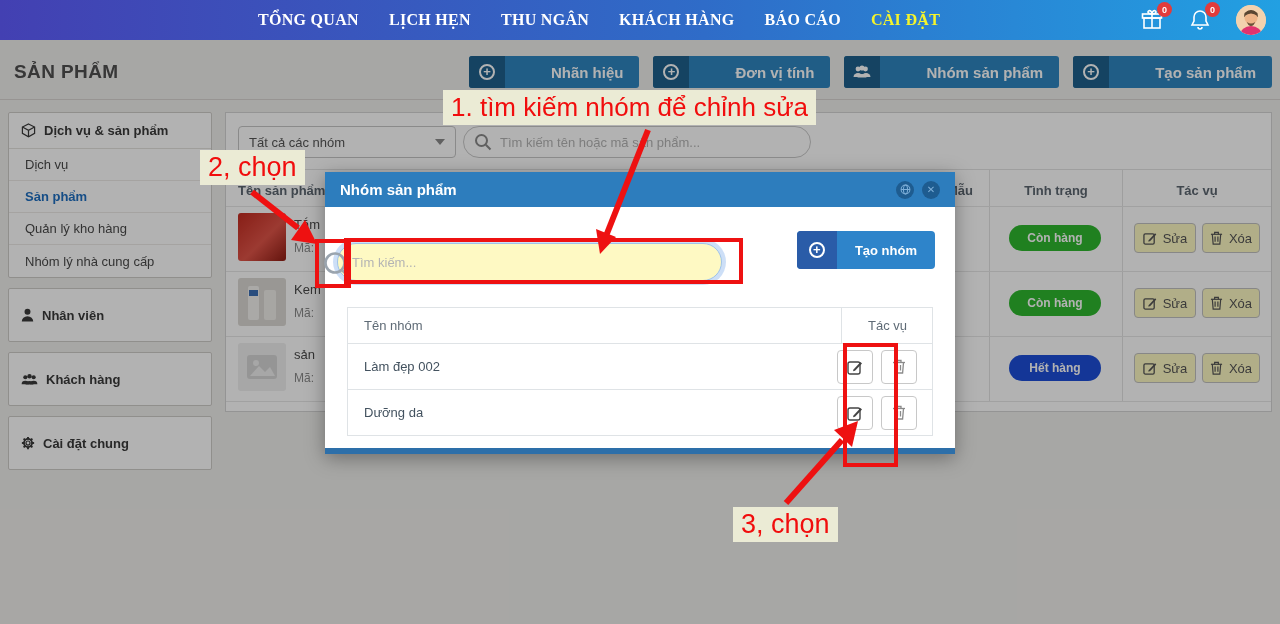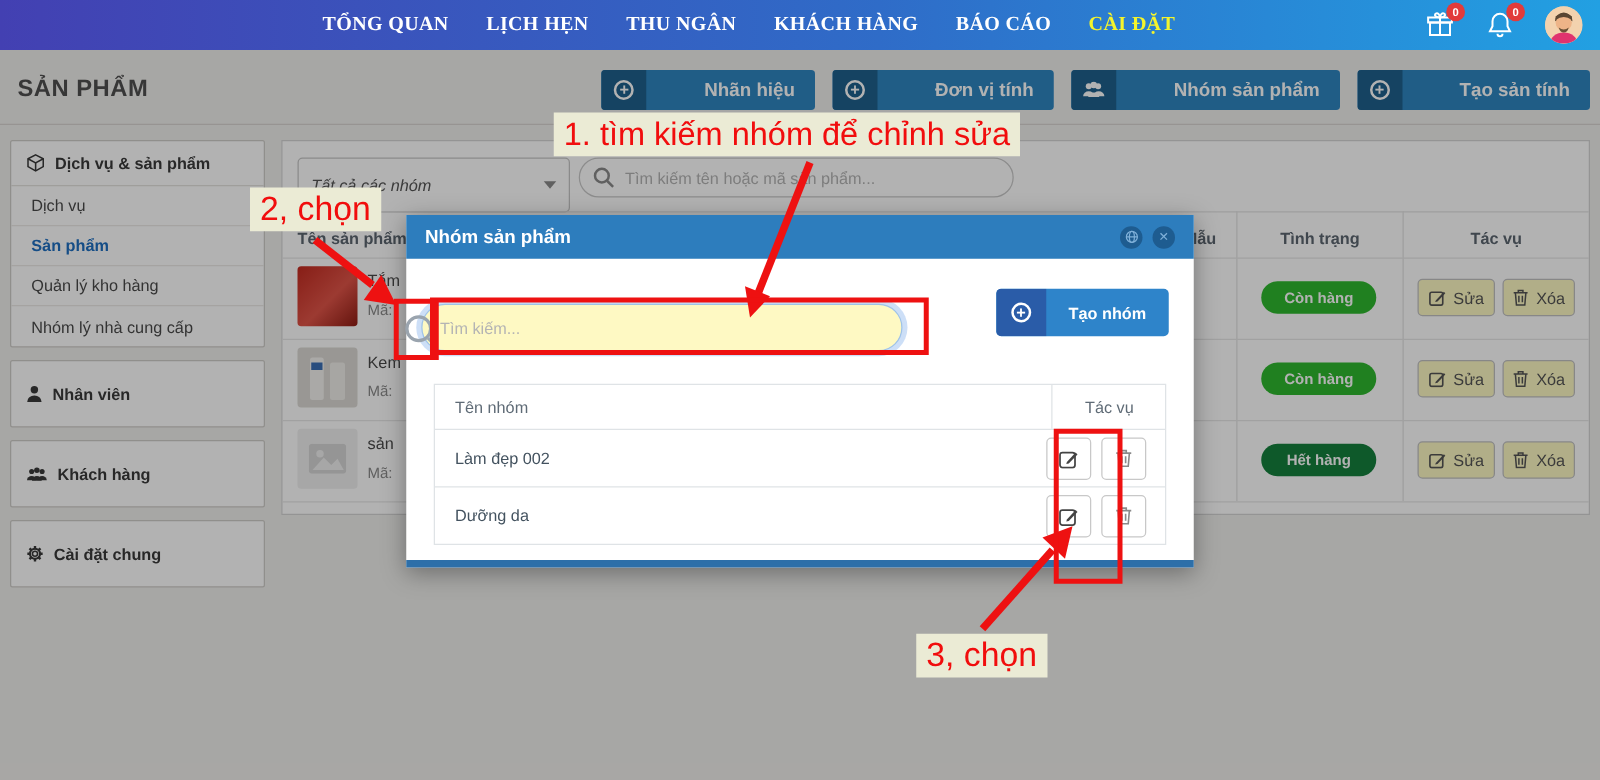--- a/index.html
+++ b/index.html
@@ -32,38 +32,38 @@
   .sidebar { position:absolute; left:8px; top:112px; width:204px; z-index:1; }
   .sbox { background:#fff; border:1px solid #cfcdc9; border-radius:2px; margin-bottom:10px; }
   .sbox-head { height:36px; display:flex; align-items:center; gap:8px; padding:0 12px; font-size:13px; font-weight:bold; color:#3a3a3a; border-bottom:1px solid #e4e2df; cursor:pointer; }
   .sitem { height:32px; display:flex; align-items:center; padding:0 12px 0 16px; font-size:13px; color:#4a4a4a; border-bottom:1px solid #eceae7; cursor:pointer; }
   .sitem:last-child { border-bottom:none; }
   .sitem.active { color:#1f6fc1; font-weight:bold; }
   .sbox.single { height:54px; display:flex; align-items:center; gap:8px; padding:0 12px; font-size:13px; font-weight:bold; color:#3a3a3a; cursor:pointer; }
 
   
   .panel { position:absolute; left:225px; top:112px; width:1047px; height:300px; background:#fff; border:1px solid #d5d5d5; }
-  .dropdown { position:absolute; left:12px; top:13px; width:218px; height:44px; border:1px solid #c6c6c6; border-radius:4px;
-    display:flex; align-items:center; padding:0 10px; font-size:13px; color:#555; cursor:pointer;font-style:italic; }
+  .dropdown { position:absolute; left:12px; top:13px; width:218px; height:32px; border:1px solid #c6c6c6; border-radius:4px;
+    display:flex; align-items:center; padding:0 10px; font-size:13px; color:#555; cursor:pointer; }
   .caret { position:absolute; right:10px; width:0; height:0; border-left:5px solid transparent; border-right:5px solid transparent; border-top:6px solid #8a8a8a; }
   .search-pill { position:absolute; left:237px; top:13px; width:348px; height:32px; border:1px solid #c9c9c9; border-radius:16px;
     display:flex; align-items:center; padding:0 10px; gap:8px; }
   .search-pill input { border:none; outline:none; font-size:13px; color:#555; width:280px; background:transparent; }
   .search-pill input::placeholder, .modal-search input::placeholder { color:#b4b4b4; }
   .filter-divider { position:absolute; left:0; top:56px; width:100%; height:1px; background:#e3e3e3; }
   .col-sep { position:absolute; top:56px; height:232px; width:1px; background:#e3e3e3; }
   .row-sep { position:absolute; left:0; width:100%; height:1px; background:#e7e7e7; }
   .th { position:absolute; font-size:13px; color:#5c6670; font-weight:bold; top:70px; }
   .thumb { position:absolute; width:48px; height:48px; border-radius:3px; overflow:hidden; }
   .pname { position:absolute; font-size:13px; color:#4a4a4a; white-space:nowrap; }
   .pcode { position:absolute; font-size:12px; color:#8a8a8a; }
   .status-pill { position:absolute; left:783px; width:92px; height:26px; border-radius:13px; color:#fff; font-size:12px; font-weight:bold;
     display:flex; align-items:center; justify-content:center; }
   .status-pill.green { background:#2eb82e; }
-  .status-pill.red { background:#15803d; }
+  .status-pill.red { background:#1d4ed8; }
   .act-btn { position:absolute; height:30px; background:#fef9c3; border:1px solid #c2c2c2; border-radius:4px; font-size:13px; color:#555;
     display:flex; align-items:center; justify-content:center; gap:6px; cursor:pointer; }
 
   
   .backdrop { position:absolute; left:0; top:40px; width:1280px; height:584px; background:rgba(0,0,0,.30); z-index:5; }
 
   
   .modal { position:absolute; left:325px; top:172px; width:630px; height:282px; background:#fff; z-index:10;
     box-shadow:0 4px 18px rgba(0,0,0,.35); border-bottom:6px solid #2d6fa9; }
   .modal-head { height:35px; background:#2d7dbd; display:flex; align-items:center; padding:0 15px; }
@@ -161,21 +161,21 @@
           <circle cx="9" cy="3" r="2.6"></circle>
             <path d="M4.5 12.5 a4.6 4.4 0 0 1 9 0 Z"></path>
         </svg>
       </div>
       <div class="hbtn-label">Nhóm sản phẩm</div>
     </div>
     <div class="hbtn">
       <div class="hbtn-ic">
           <span class="plus-circle">+</span>
         </div>
-      <div class="hbtn-label">Tạo sản tính</div>
+      <div class="hbtn-label">Tạo sản phẩm</div>
     </div>
   </div>
 </div>
 
 <div class="sidebar">
   <div class="sbox">
     <div class="sbox-head">
       <svg width="15" height="15" viewBox="0 0 16 16" fill="none" stroke="#3a3a3a" stroke-width="1.3">
         <path d="M8 1 L14.5 4.3 L14.5 11 L8 14.6 L1.5 11 L1.5 4.3 Z"></path>
         <path d="M1.5 4.3 L8 7.8 L14.5 4.3"></path>

